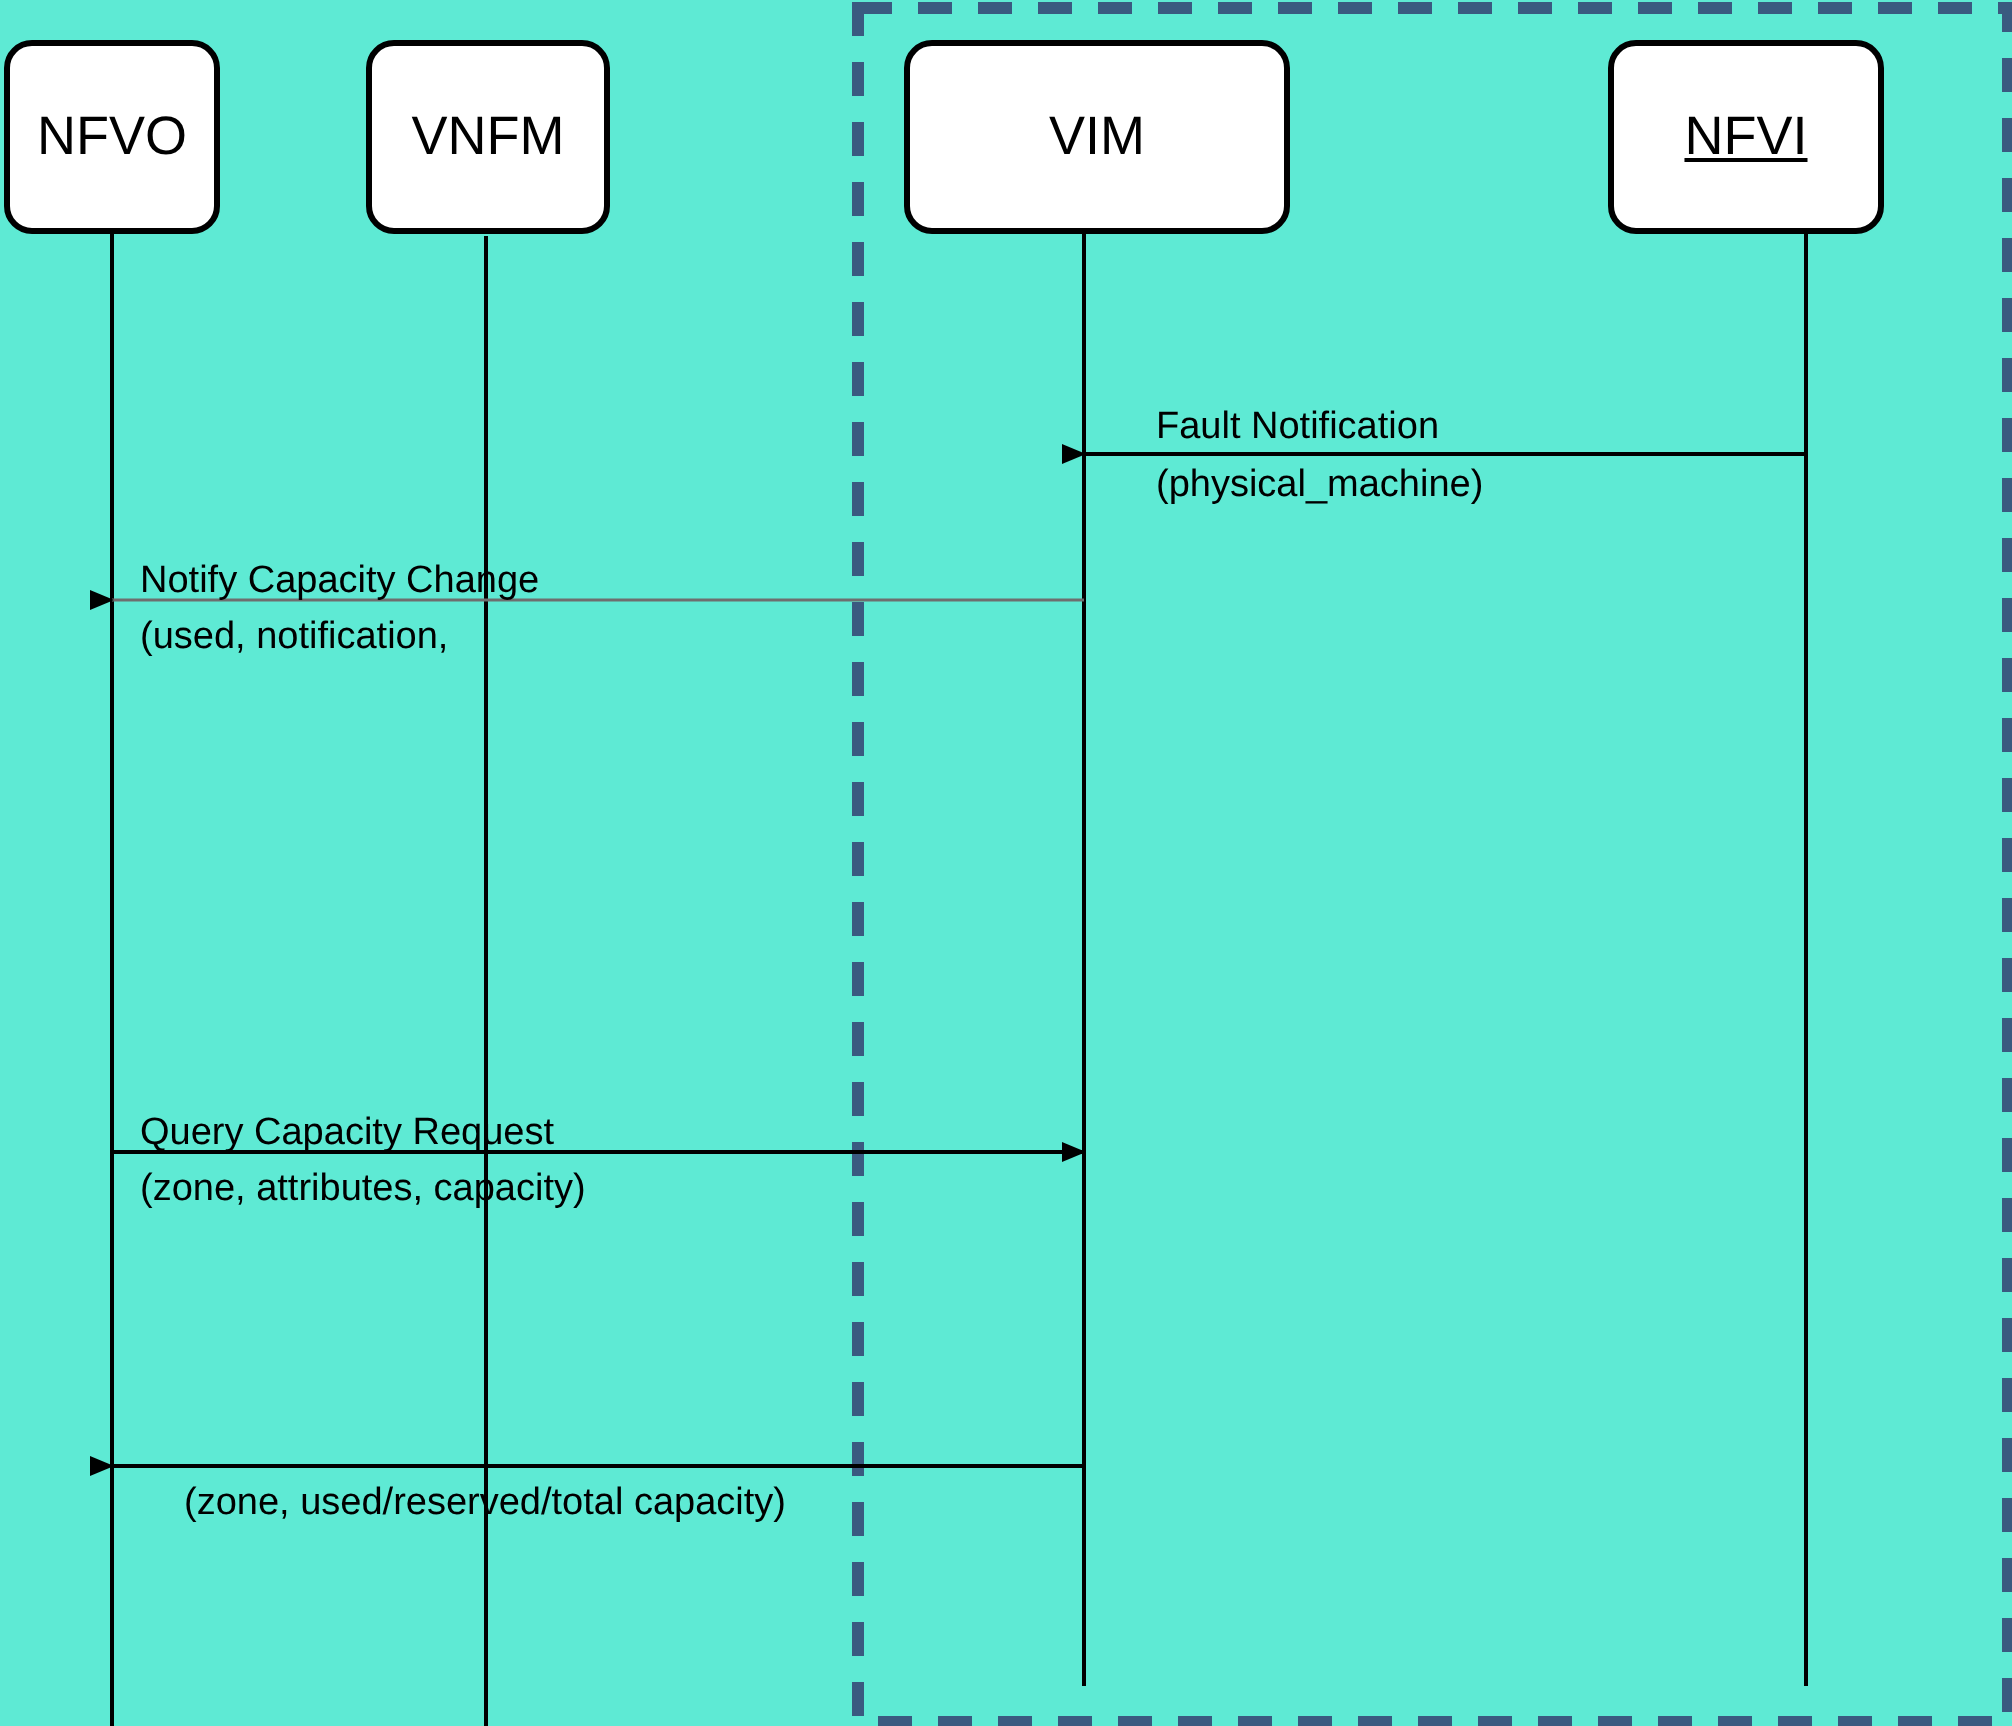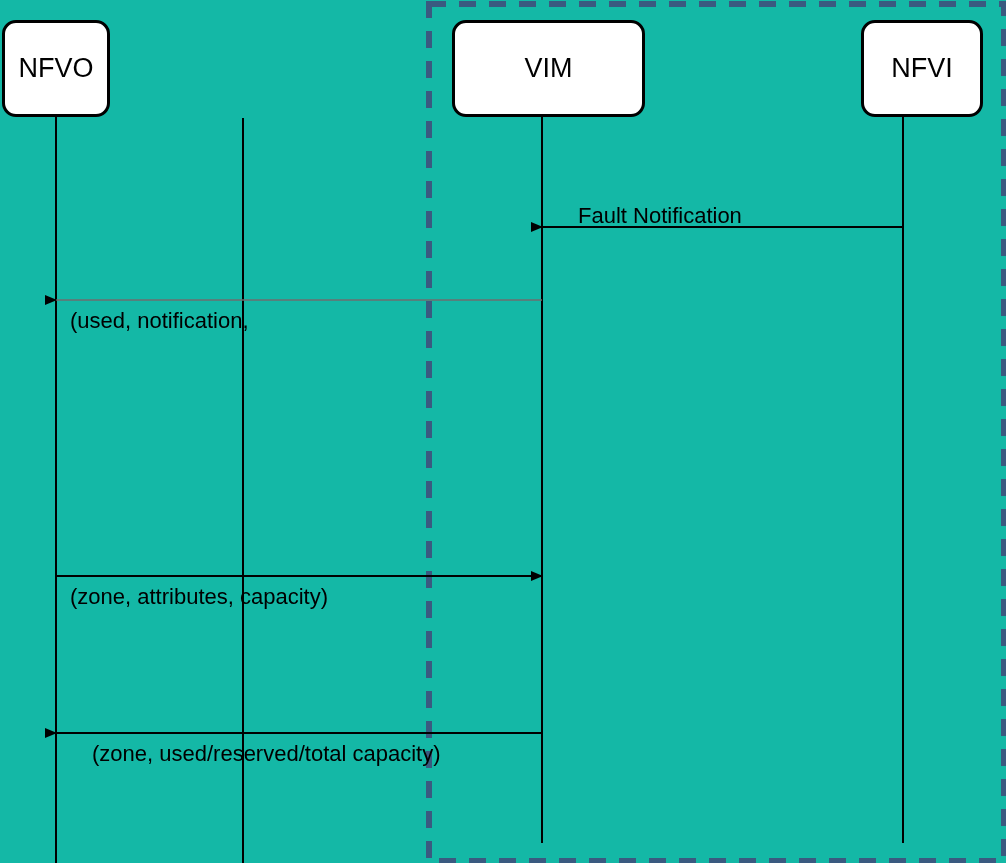--- a/index.html
+++ b/index.html
@@ -7,21 +7,21 @@
     padding: 0;
     background: #ffffff;
   }
   body {
     font-family: "Liberation Sans", sans-serif;
   }
   #diagram-root {
     position: relative;
     width: 1006px;
     height: 863px;
-    background: #14b8a6;
+    background: #5eead4;
     overflow: hidden;
   }
   #diagram-svg {
     position: absolute;
     left: 0;
     top: 0;
     width: 1006px;
     height: 863px;
   }
   .lifeline-box {
@@ -39,21 +39,21 @@
     font-size: 27px;
     font-family: "Liberation Sans", sans-serif;
   }
   .lifeline-box .box-line {
     display: block;
     white-space: nowrap;
   }
   .msg-label {
     position: absolute;
     color: #000000;
-    font-size: 22px;
+    font-size: 19px;
     font-family: "Liberation Sans", sans-serif;
     white-space: nowrap;
     line-height: 1.48;
   }
   .msg-label .label-line {
     display: block;
   }
   .msg-label.above {
     
   }
@@ -92,37 +92,49 @@
 
     <line x1="56" y1="576" x2="542" y2="576" stroke="#000000" stroke-width="2" marker-end="url(#arrow-right-black)"></line>
 
     <line x1="542" y1="733" x2="56" y2="733" stroke="#000000" stroke-width="2" marker-end="url(#arrow-left-black)"></line>
   </svg>
 
   <div class="lifeline-box" style="left:2px; top:20px; width:108px; height:97px;">
     <span class="box-line">NFVO</span>
   </div>
 
+  <div class="lifeline-box" style="left:183px; top:20px; width:122px; height:97px;">
+    <span class="box-line">VNFM</span>
+  </div>
 
   <div class="lifeline-box" style="left:452px; top:20px; width:193px; height:97px;text-align:right;">
     <span class="box-line">VIM</span>
   </div>
 
-  <div class="lifeline-box" style="left:861px; top:20px; width:122px; height:97px;">
+  <div class="lifeline-box" style="left:804px; top:20px; width:138px; height:97px;text-decoration:underline;">
     <span class="box-line">NFVI</span>
   </div>
 
   <div class="msg-label above" style="left:578px; top:200px;">
     <span class="label-line">Fault Notification</span>
   </div>
+  <div class="msg-label below" style="left:578px; top:229px;">
+    <span class="label-line">(physical_machine)</span>
+  </div>
 
+  <div class="msg-label above" style="left:70px; top:277px;">
+    <span class="label-line">Notify Capacity Change</span>
+  </div>
   <div class="msg-label below" style="left:70px; top:305px;">
     <span class="label-line">(used, notification,</span>
   </div>
 
+  <div class="msg-label above" style="left:70px; top:553px;">
+    <span class="label-line">Query Capacity Request</span>
+  </div>
   <div class="msg-label below" style="left:70px; top:581px;">
     <span class="label-line">(zone, attributes, capacity)</span>
   </div>
 
   <div class="msg-label below" style="left:92px; top:738px;text-align:center;">
     <span class="label-line">(zone, used/reserved/total  capacity)</span>
   </div>
 
 </div>
 

